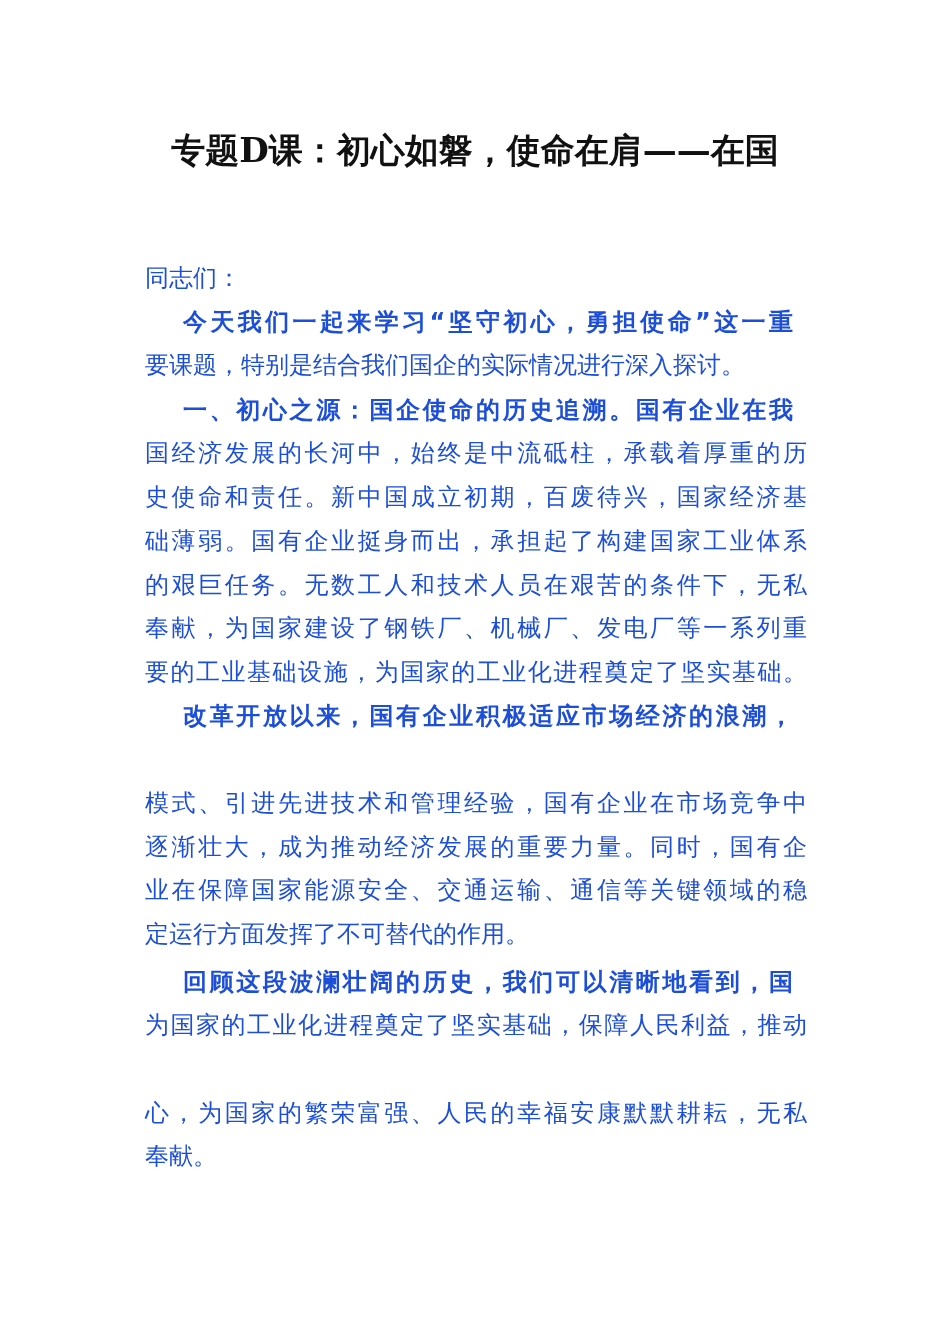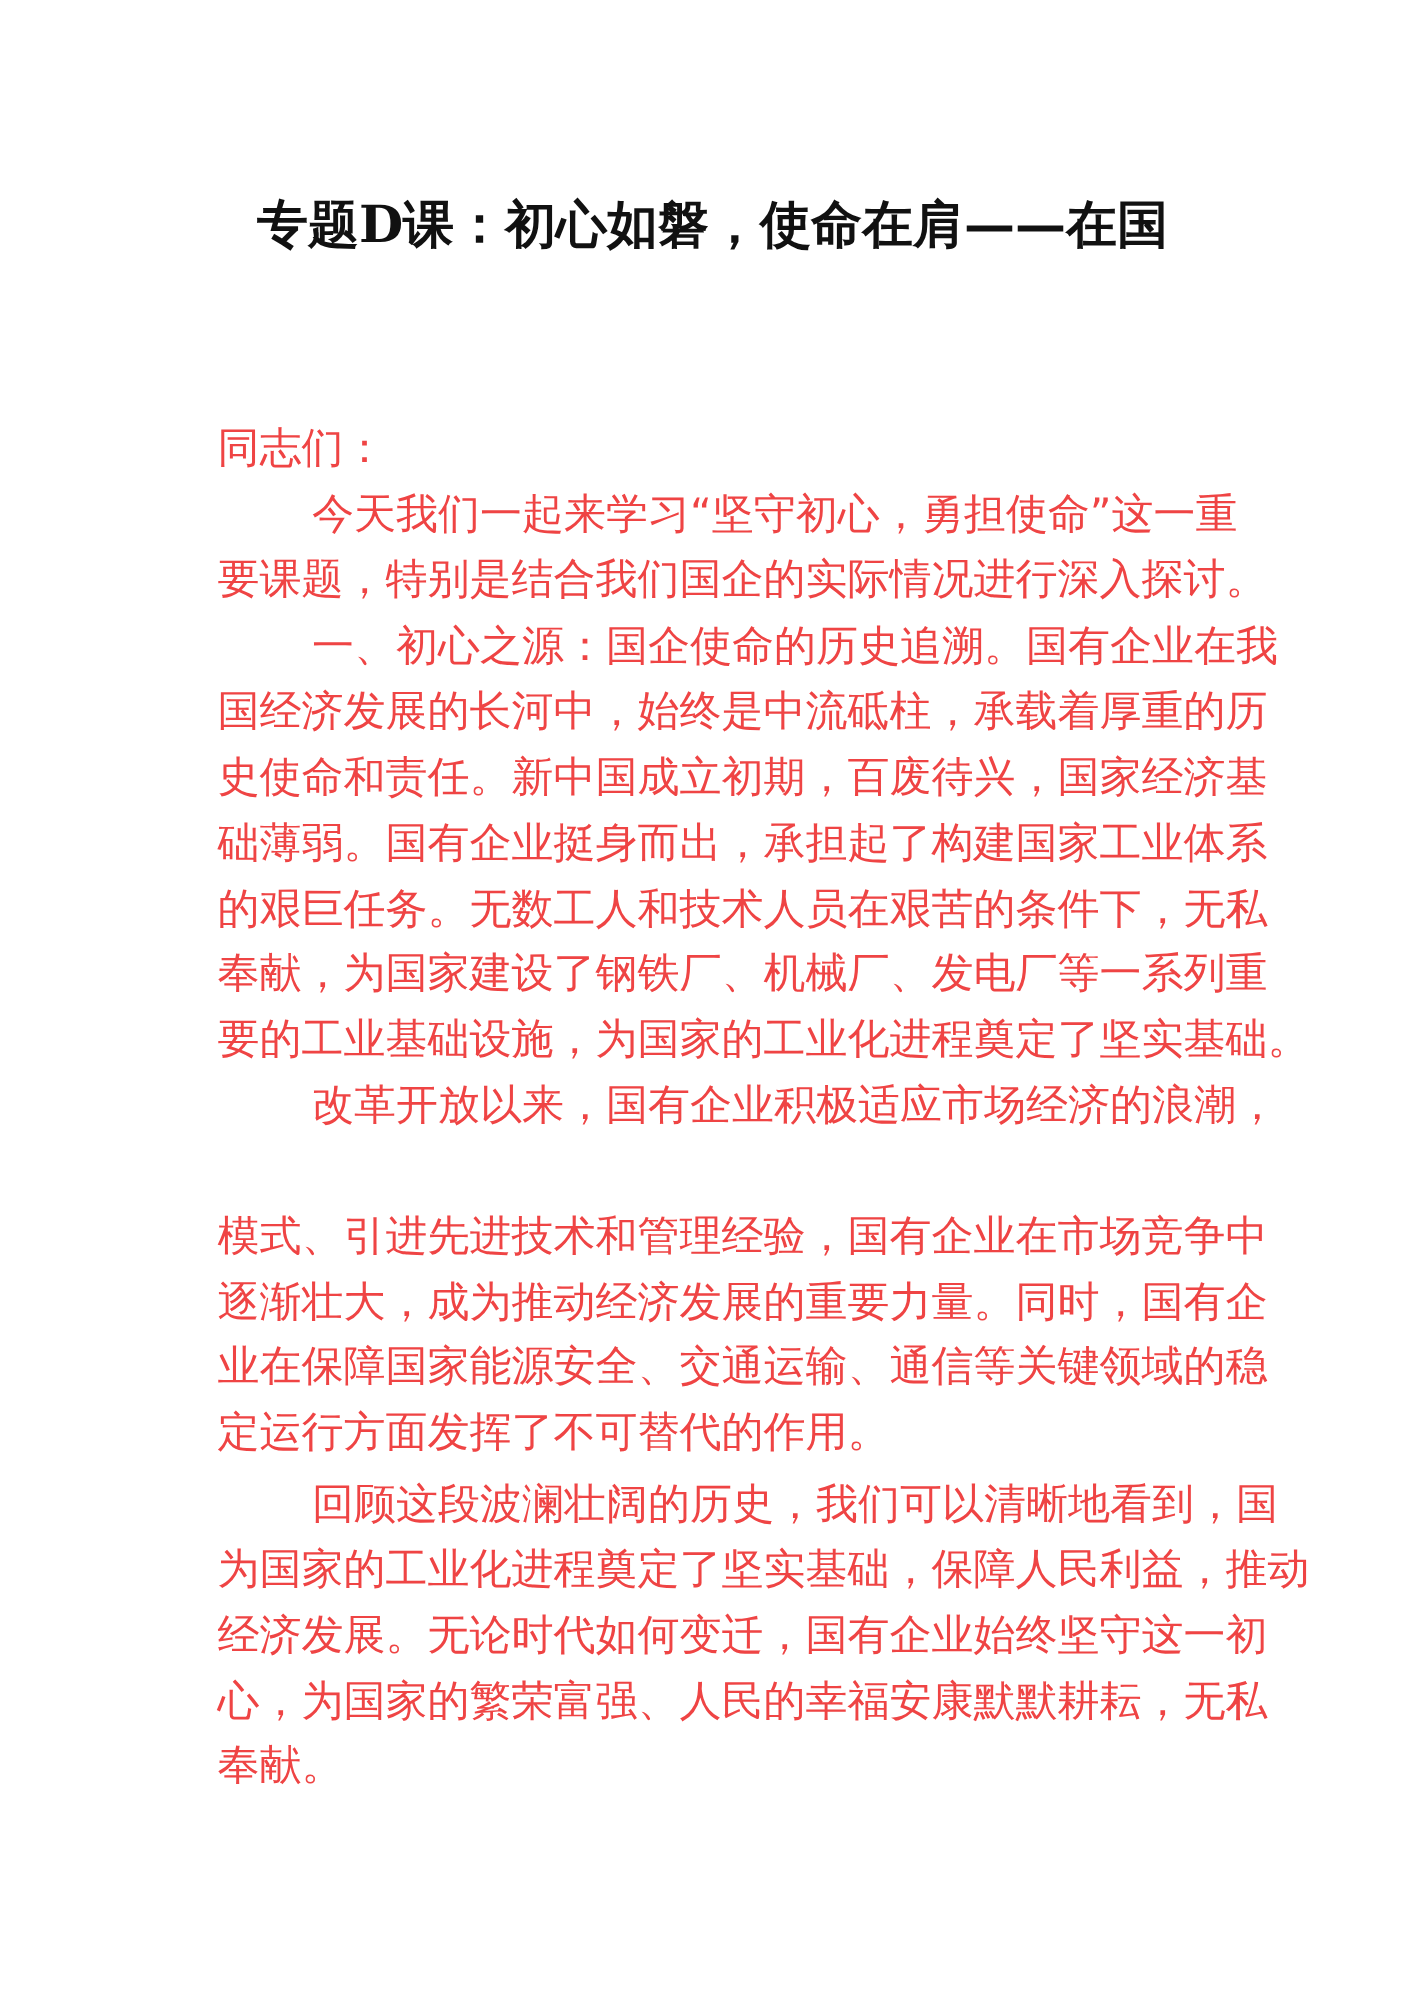--- a/index.html
+++ b/index.html
@@ -34,34 +34,34 @@
       white-space: nowrap;
       color: #111111;
     }
     .title-line.l1 { top: 130px; }
     .title-line.l2 { top: 197px; }
     .body-line {
       position: absolute;
       left: 145px;
       width: 662px;
       font-family: "DejaVu Sans", "Liberation Sans", sans-serif;
-      font-size: 28px;
+      font-size: 24px;
       line-height: 32px;
       white-space: nowrap;
-      color: #ef4444;
+      color: #1d4ed8;
       text-align: justify;
       text-align-last: justify;
-      margin-top: 21px;
     }
     .body-line.last {
       text-align-last: left;
     }
     .body-line.indent {
-      left: 208px;
+      left: 183px;
       width: 610px;
+      font-weight: bold;
     }
   </style>
 </head>
 <body>
 
 <div class="page">
 
   <div class="title-line l1">专题D课：初心如磐，使命在肩——在国</div>
 
   <div class="body-line last" style="top:262px;">同志们：</div>
@@ -78,17 +78,16 @@
   <div class="body-line" style="top:656px;">要的工业基础设施，为国家的工业化进程奠定了坚实基础。</div>
 
   <div class="body-line indent" style="top:700px;">改革开放以来，国有企业积极适应市场经济的浪潮，</div>
   <div class="body-line" style="top:787px;">模式、引进先进技术和管理经验，国有企业在市场竞争中</div>
   <div class="body-line" style="top:831px;">逐渐壮大，成为推动经济发展的重要力量。同时，国有企</div>
   <div class="body-line" style="top:874px;">业在保障国家能源安全、交通运输、通信等关键领域的稳</div>
   <div class="body-line last" style="top:918px;">定运行方面发挥了不可替代的作用。</div>
 
   <div class="body-line indent" style="top:966px;">回顾这段波澜壮阔的历史，我们可以清晰地看到，国</div>
   <div class="body-line" style="top:1009px;">为国家的工业化进程奠定了坚实基础，保障人民利益，推动</div>
-  <div class="body-line" style="top:1053px;">经济发展。无论时代如何变迁，国有企业始终坚守这一初</div>
   <div class="body-line last" style="top:1140px;">奉献。</div>
   <div class="body-line" style="top:1097px;">心，为国家的繁荣富强、人民的幸福安康默默耕耘，无私</div>
 
 </div>
 
 </body></html>

